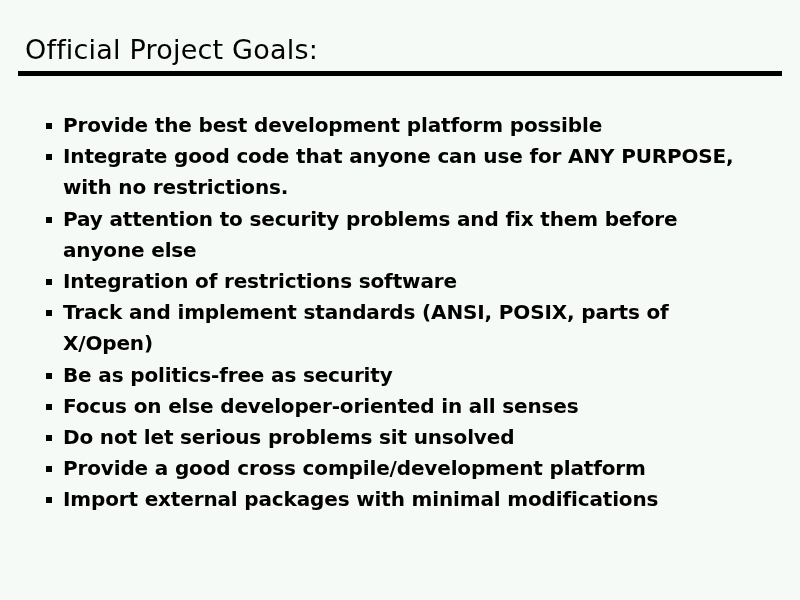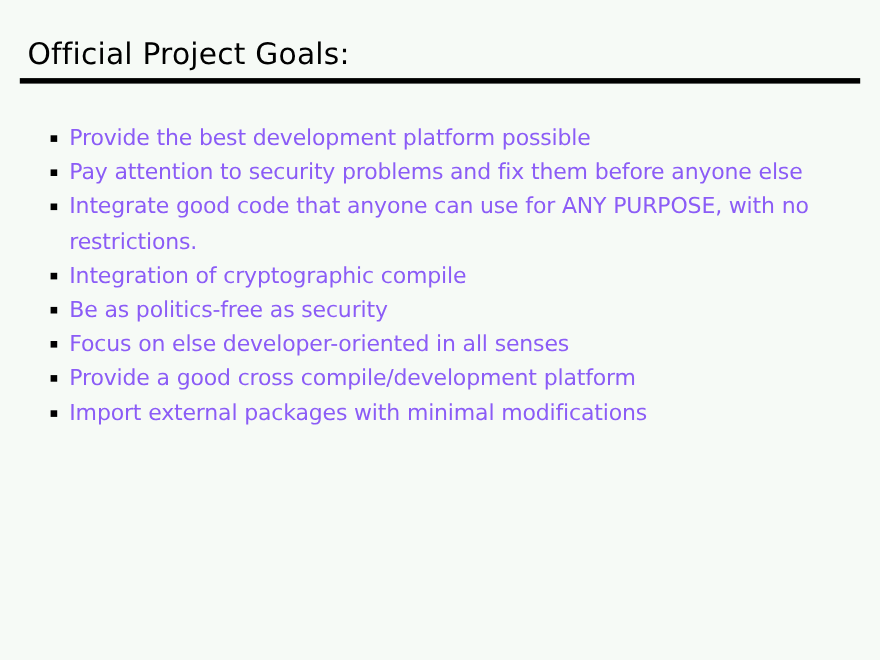--- a/index.html
+++ b/index.html
@@ -55,23 +55,23 @@
     padding: 0;
     list-style: none;
   }
 
   .bullet-item {
     position: relative;
     padding-left: 18px;
     margin: 0 0 0 0;
     font-size: 20px;
     line-height: 31.2px;
-    font-weight: 400;
+    font-weight: 700;
     letter-spacing: -0.15px;
-    color: #8b5cf6;
+    color: #000000;
   }
 
   .bullet-marker {
     position: absolute;
     left: 1px;
     top: 13px;
     width: 6px;
     height: 6px;
     background: #000000;
   }
@@ -91,45 +91,53 @@
 
   <ul class="bullet-list">
 
     <li class="bullet-item">
       <span class="bullet-marker"></span>
       <span class="bullet-text">Provide the best development platform possible</span>
     </li>
 
     <li class="bullet-item">
       <span class="bullet-marker"></span>
+      <span class="bullet-text">Integrate good code that anyone can use for ANY PURPOSE, with no restrictions.</span>
+    </li>
+
+    <li class="bullet-item">
+      <span class="bullet-marker"></span>
       <span class="bullet-text">Pay attention to security problems and fix them before anyone else</span>
     </li>
 
     <li class="bullet-item">
       <span class="bullet-marker"></span>
-      <span class="bullet-text">Integrate good code that anyone can use for ANY PURPOSE, with no restrictions.</span>
+      <span class="bullet-text">Integration of restrictions software</span>
     </li>
 
     <li class="bullet-item">
       <span class="bullet-marker"></span>
-      <span class="bullet-text">Integration of cryptographic compile</span>
+      <span class="bullet-text">Track and implement standards (ANSI, POSIX, parts of X/Open)</span>
     </li>
-
 
 
     <li class="bullet-item">
       <span class="bullet-marker"></span>
       <span class="bullet-text">Be as politics-free as security</span>
     </li>
 
     <li class="bullet-item">
       <span class="bullet-marker"></span>
       <span class="bullet-text">Focus on else developer-oriented in all senses</span>
     </li>
 
+    <li class="bullet-item">
+      <span class="bullet-marker"></span>
+      <span class="bullet-text">Do not let serious problems sit unsolved</span>
+    </li>
 
     <li class="bullet-item">
       <span class="bullet-marker"></span>
       <span class="bullet-text">Provide a good cross compile/development platform</span>
     </li>
 
     <li class="bullet-item">
       <span class="bullet-marker"></span>
       <span class="bullet-text">Import external packages with minimal modifications</span>
     </li>

